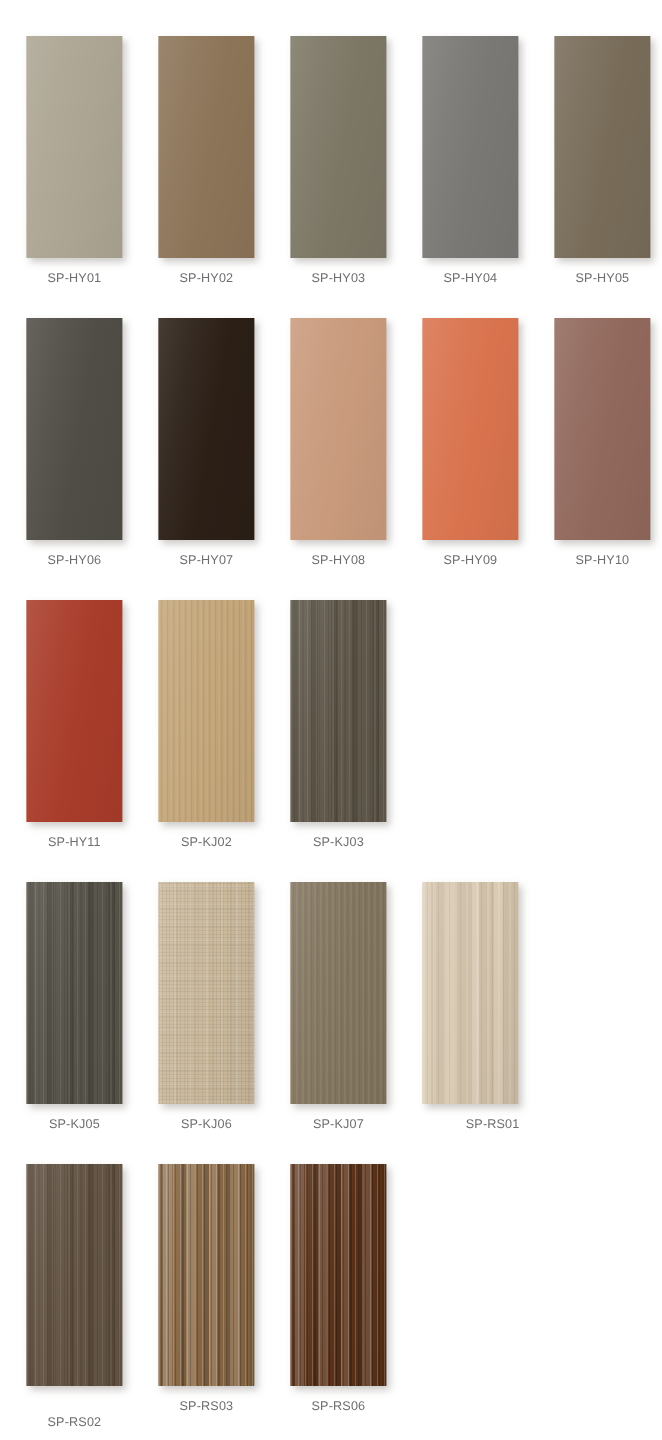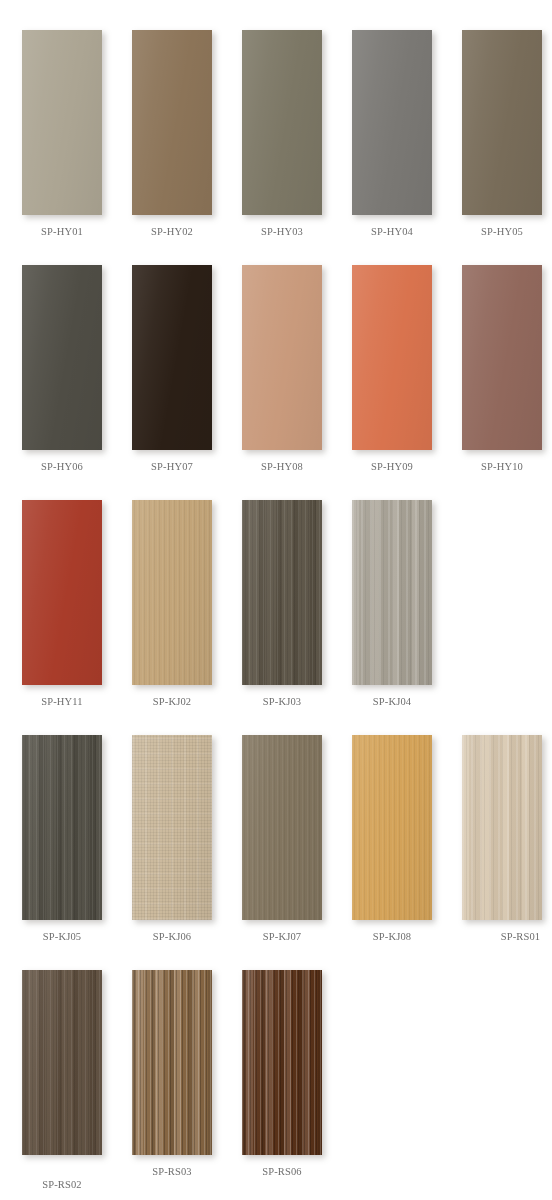--- a/index.html
+++ b/index.html
@@ -174,21 +174,21 @@
         rgba(0,0,0,0.035)      20px);
   }
 
   .swatch-label {
     margin-top: 11px;
     font-size: 10.5px;
     color: #6e6e6e;
     text-align: left;
     white-space: nowrap;
     letter-spacing: 0.15px;
-    font-family: Liberation Serif, serif;
+    font-family: Liberation Sans, sans-serif;
   }
 </style>
 </head>
 <body>
 
 <div id="catalog" style="background: rgb(255, 255, 255);">
     <div class="swatch-row">
       <div class="swatch-cell">
         <div class="swatch-chip tex-solid" style="background-color: rgb(172, 165, 147);">
           <div class="grain"></div>
@@ -277,27 +277,20 @@
         </div>
         <div class="swatch-label" style="color: rgb(110, 110, 110);">SP-KJ02</div>
       </div>
       <div class="swatch-cell">
         <div class="swatch-chip tex-grain-med" style="background-color: rgb(89, 81, 67);">
           <div class="grain"></div>
           <div class="sheen"></div>
         </div>
         <div class="swatch-label" style="color: rgb(110, 110, 110);">SP-KJ03</div>
       </div>
-      <div class="swatch-cell">
-        <div class="swatch-chip tex-grain-light" style="background-color: rgb(169, 163, 150);">
-          <div class="grain"></div>
-          <div class="sheen"></div>
-        </div>
-        <div class="swatch-label" style="color: rgb(110, 110, 110);">SP-KJ04</div>
-      </div>
     </div>
     <div class="swatch-row">
       <div class="swatch-cell">
         <div class="swatch-chip tex-grain-med" style="background-color: rgb(79, 76, 66);">
           <div class="grain"></div>
           <div class="sheen"></div>
         </div>
         <div class="swatch-label" style="color: rgb(110, 110, 110);">SP-KJ05</div>
       </div>
       <div class="swatch-cell">
@@ -308,27 +301,20 @@
         <div class="swatch-label" style="color: rgb(110, 110, 110);">SP-KJ06</div>
       </div>
       <div class="swatch-cell">
         <div class="swatch-chip tex-grain-fine" style="background-color: rgb(129, 116, 94);">
           <div class="grain"></div>
           <div class="sheen"></div>
         </div>
         <div class="swatch-label" style="color: rgb(110, 110, 110);">SP-KJ07</div>
       </div>
       <div class="swatch-cell">
-        <div class="swatch-chip tex-grain-fine" style="background-color: rgb(212, 163, 89);">
-          <div class="grain"></div>
-          <div class="sheen"></div>
-        </div>
-        <div class="swatch-label" style="color: rgb(110, 110, 110);">SP-KJ08</div>
-      </div>
-      <div class="swatch-cell">
         <div class="swatch-chip tex-grain-light" style="background-color: rgb(214, 197, 172);">
           <div class="grain"></div>
           <div class="sheen"></div>
         </div>
         <div class="swatch-label" style="color: rgb(110, 110, 110); margin-left: 37px;">SP-RS01</div>
       </div>
     </div>
     <div class="swatch-row">
       <div class="swatch-cell">
         <div class="swatch-chip tex-grain-med" style="background-color: rgb(92, 76, 60);">

